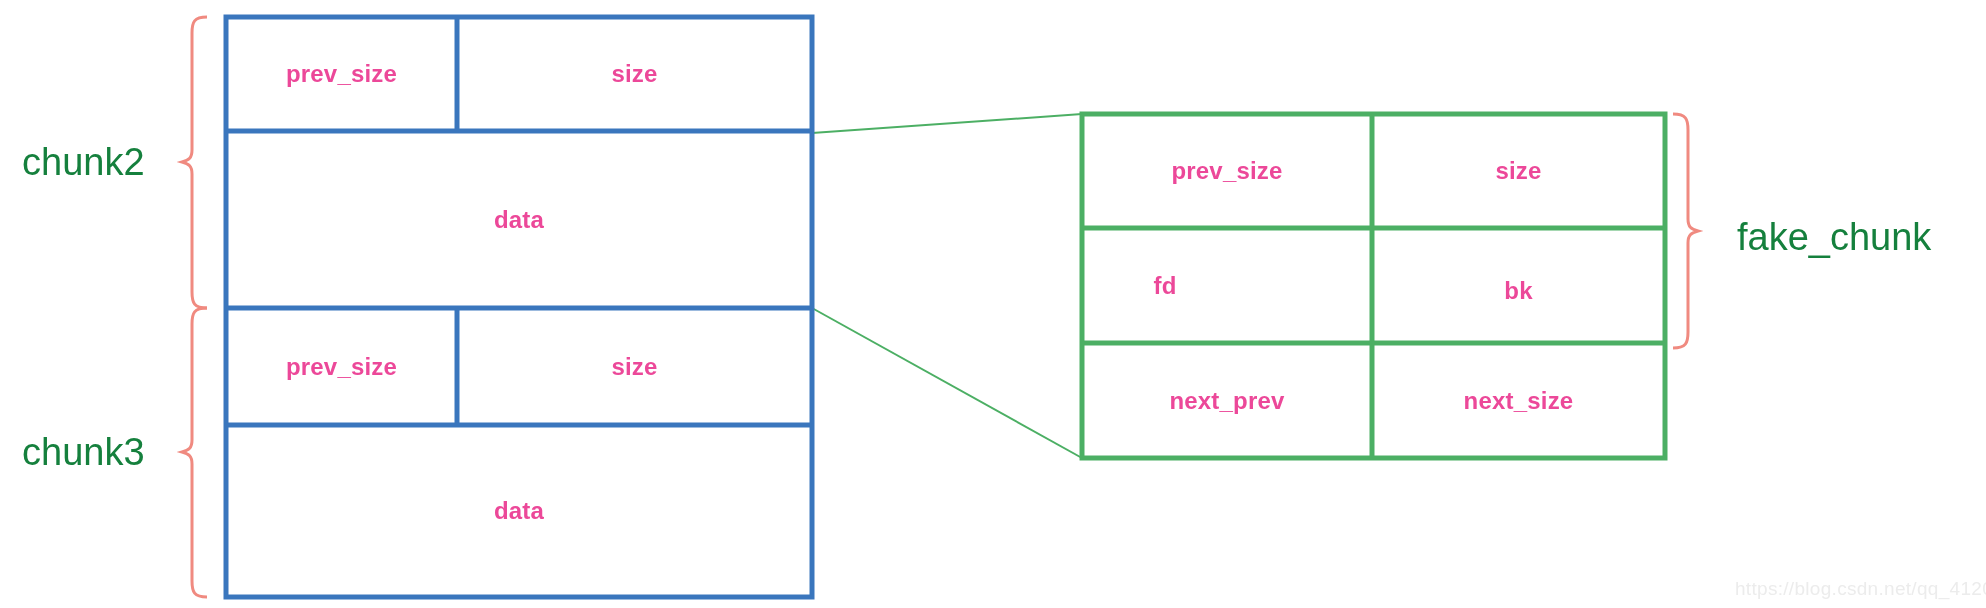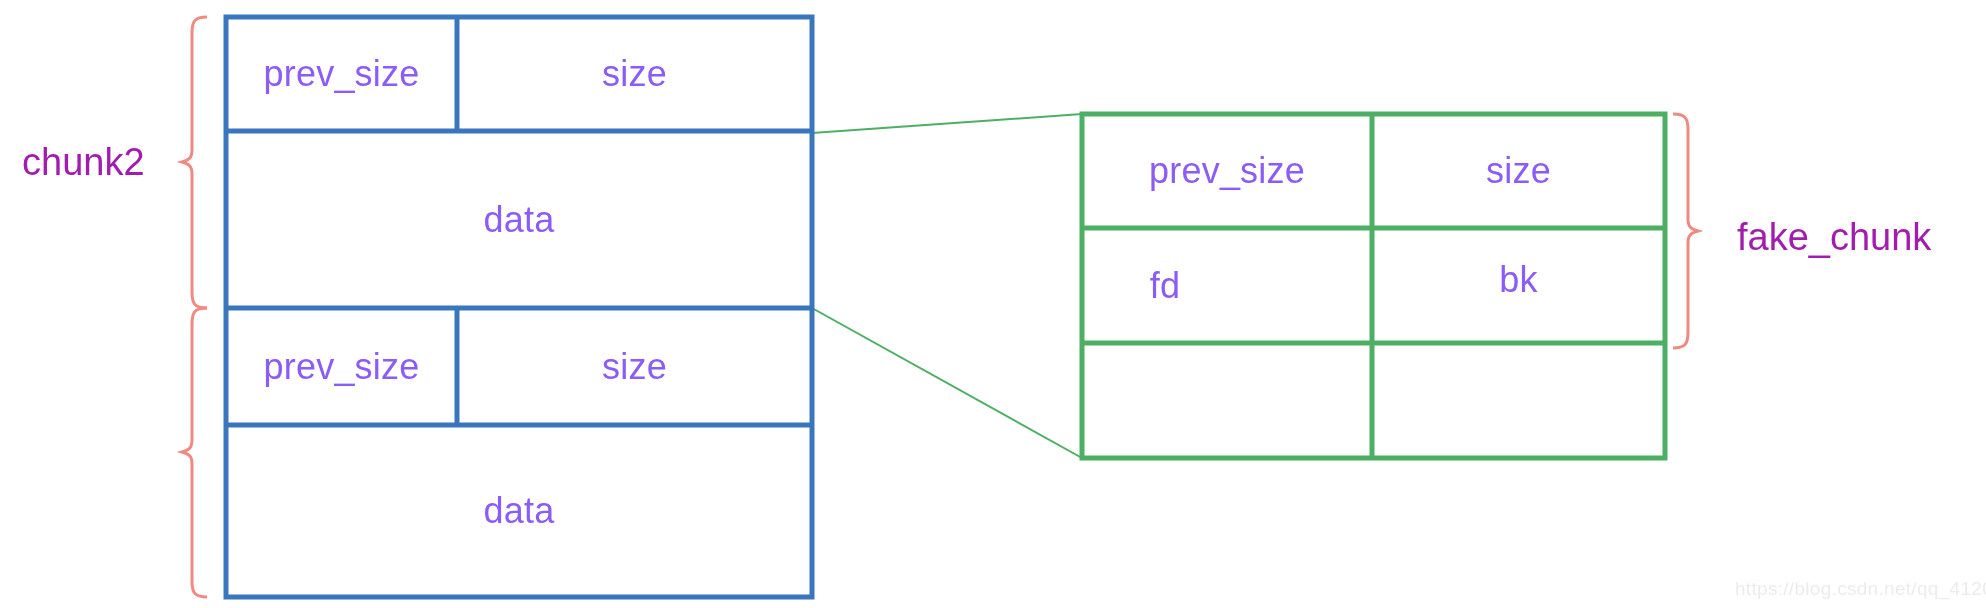--- a/index.html
+++ b/index.html
@@ -20,32 +20,32 @@
     left: 0;
     top: 0;
     width: 1986px;
     height: 608px;
   }
   .cell-label {
     position: absolute;
     display: flex;
     align-items: center;
     justify-content: center;
-    color: #8b5cf6;
-    font-size: 36px;
-    font-weight: 400;
+    color: #ec4899;
+    font-size: 24px;
+    font-weight: 700;
     letter-spacing: 0.2px;
     white-space: nowrap;
     pointer-events: none;
   }
   .bracket-label {
     position: absolute;
     display: flex;
     align-items: center;
-    color: #a21caf;
+    color: #15803d;
     font-size: 38px;
     font-weight: 400;
     white-space: nowrap;
   }
   .watermark {
     position: absolute;
     color: #ececec;
     font-size: 19px;
     letter-spacing: 0.3px;
     white-space: nowrap;
@@ -113,20 +113,23 @@
   <div class="cell-label" style="left:226px; top:17px; width:231px; height:114px;">prev_size</div>
   <div class="cell-label" style="left:457px; top:17px; width:355px; height:114px;">size</div>
   <div class="cell-label" style="left:226px; top:131px; width:586px; height:177px;">data</div>
   <div class="cell-label" style="left:226px; top:308px; width:231px; height:117px;">prev_size</div>
   <div class="cell-label" style="left:457px; top:308px; width:355px; height:117px;">size</div>
   <div class="cell-label" style="left:226px; top:425px; width:586px; height:172px;">data</div>
 
   <div class="cell-label" style="left:1082px; top:114px; width:290px; height:114px;">prev_size</div>
   <div class="cell-label" style="left:1372px; top:114px; width:293px; height:114px;">size</div>
   <div class="cell-label" style="left:1020px; top:228px; width:290px; height:115px;">fd</div>
-  <div class="cell-label" style="left:1372px; top:222px; width:293px; height:115px;">bk</div>
+  <div class="cell-label" style="left:1372px; top:233px; width:293px; height:115px;">bk</div>
+  <div class="cell-label" style="left:1082px; top:343px; width:290px; height:115px;">next_prev</div>
+  <div class="cell-label" style="left:1372px; top:343px; width:293px; height:115px;">next_size</div>
 
   <div class="bracket-label" style="left:22px; top:141px; height:42px;">chunk2</div>
+  <div class="bracket-label" style="left:22px; top:431px; height:42px;">chunk3</div>
   <div class="bracket-label" style="left:1737px; top:216px; height:42px;">fake_chunk</div>
 
   <div class="watermark" style="left:1735px; top:578px;">https://blog.csdn.net/qq_41202237</div>
 
 </div>
 
 </body></html>

